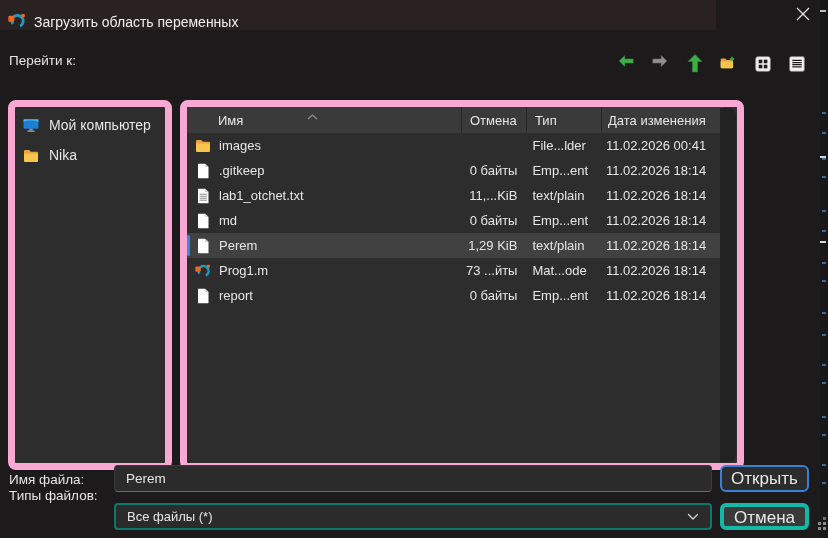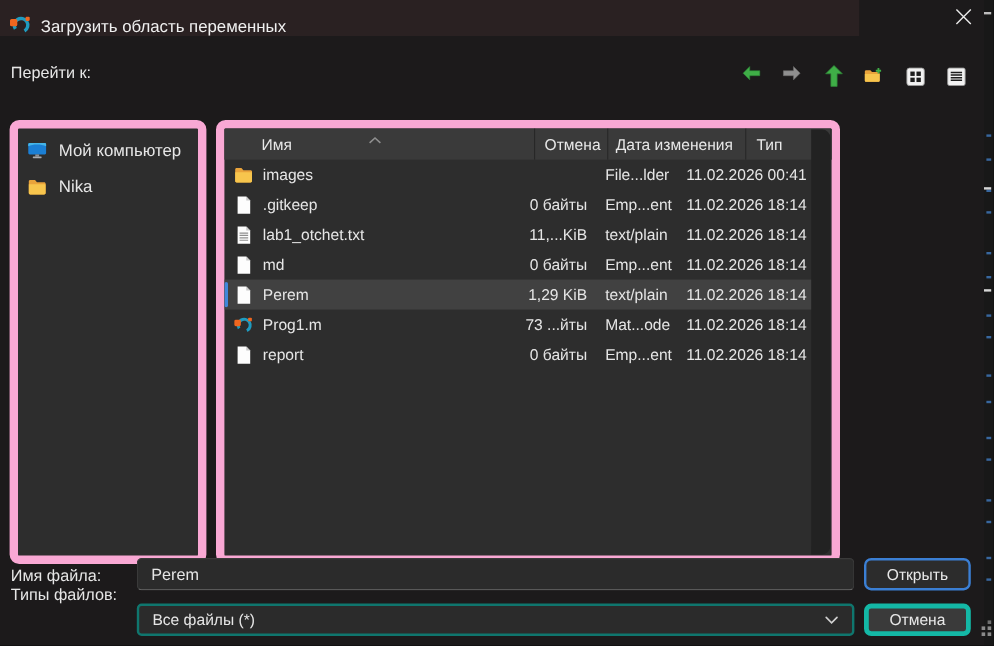--- a/index.html
+++ b/index.html
@@ -21,21 +21,21 @@
   .path-combo .combo-chevron{margin-left:auto;display:flex;}
   .path-text{font-size:13.5px;white-space:nowrap;}
   .nav-btn{position:absolute;top:47px;width:28px;height:27px;display:flex;align-items:center;
            justify-content:center;background:transparent;border:none;cursor:pointer;padding:0;}
   
   .panel{position:absolute;top:84px;height:370px;background:#2d2d2d;border:7px solid #f9a8d4;
          border-radius:8px;box-sizing:border-box;margin-top:16px;}
   .sidebar{left:8px;width:164px;padding-top:3px;}
   .side-item{height:30px;display:flex;align-items:center;gap:10px;padding-left:8px;cursor:pointer;}
   .side-item .lbl{font-size:14px;}
-  .filepanel{left:180px;width:520px;overflow:hidden;}
+  .filepanel{left:180px;width:564px;overflow:hidden;}
   .fheader{position:absolute;left:0;top:0;width:100%;height:26px;background:#303030;display:flex;}
   .hcell{background:#3a3a3a;display:flex;align-items:center;box-sizing:border-box;
          border-right:1px solid #272727;font-size:13px;color:#e8e8e8;cursor:pointer;position:relative;}
   .sort-ind{position:absolute;left:120px;top:1px;width:11px;height:6px;}
   .frows{position:absolute;left:0;top:26px;right:16px;}
   .frow{height:25px;display:flex;align-items:center;position:relative;cursor:pointer;}
   .frow.selected{background:#414141;}
   .frow.selected::before{content:"";position:absolute;left:0;top:2px;bottom:2px;width:3px;
                          border-radius:2px;background:#3f87da;}
   .cell{box-sizing:border-box;white-space:nowrap;overflow:hidden;}
@@ -49,21 +49,21 @@
   
   .flabel{position:absolute;left:9px;font-size:13.5px;}
   .fname-input{position:absolute;left:114px;top:465px;width:598px;height:27px;box-sizing:border-box;
                background:#2b2b2b;border:1px solid #3a3a3a;border-bottom:1px solid #6a6a6a;
                border-radius:4px;color:#e6e6e6;padding:0 11px;font-family:"Liberation Sans",sans-serif;
                font-size:13.5px;outline:none;}
   .ftype-combo{position:absolute;left:114px;top:503px;width:598px;height:27px;box-sizing:border-box;
                background:#2b2b2b;border:2px solid #0f766e;border-radius:4px;display:flex;
                align-items:center;justify-content:space-between;padding:0 11px;cursor:pointer;}
   .btn{position:absolute;left:720px;width:89px;height:27px;border-radius:6px;color:#e8e8e8;
-       font-family:"Liberation Sans",sans-serif;font-size:13px;cursor:pointer;}
+       font-family:"Liberation Sans",sans-serif;font-size:17px;cursor:pointer;}
   .open-btn{top:465px;background:#2c2c2c;border:2px solid #3b7fd4;}
   .cancel-btn{top:503px;background:#3a3a3a;border:4px solid #14b8a6;}
   
   .bg-strip{position:absolute;left:820px;top:0;width:8px;height:538px;background:#181818;}
   .strip-dash{position:absolute;left:822px;top:112px;width:4px;height:2px;background:#38679f;
         box-shadow:0 20px #38679f,0 46px #38679f,0 64px #38679f,0 98px #38679f,0 118px #38679f,
                    0 150px #38679f,0 168px #38679f,0 200px #38679f,0 222px #38679f,0 252px #38679f,
                    0 270px #38679f,0 304px #38679f,0 322px #38679f,0 352px #38679f,0 370px #38679f;}
   .strip-mark{position:absolute;left:820px;top:156px;width:6px;height:2px;background:#d6d6d6;
         box-shadow:0 85px #d6d6d6,0 -146px #bdbdbd;}
@@ -168,22 +168,22 @@
         <span class="lbl">Nika</span>
       </div>
     </div>
 
   <div class="panel filepanel">
     <div class="fheader" id="fheader">
         <div class="hcell" style="width: 275px; padding-left: 31px;">Имя<span class="sort-ind"><svg width="11" height="6" viewBox="0 0 11 6">
               <path d="M1 5 5.5 1 10 5" fill="none" stroke="#8f8f8f" stroke-width="1.3"></path>
             </svg></span></div>
         <div class="hcell" style="width: 65px; padding-left: 8px;">Отмена</div>
+        <div class="hcell" style="width: 75px; padding-left: 8px;">Тип</div>
         <div class="hcell" style="width: 123px; padding-left: 6px;">Дата изменения</div>
-        <div class="hcell" style="width: 75px; padding-left: 8px;">Тип</div>
       </div>
     <div class="frows" id="frows">
         <div class="frow">
           <div class="cell c-name" style="width: 275px;">
             <span class="file-ico">
               <svg width="16" height="16" viewBox="0 0 16 16">
                 <path d="M1 3.2C1 2.5 1.5 2 2.2 2h4l1.6 1.8h6C14.5 3.8 15 4.3 15 5v7.8c0 .7-.5 1.2-1.2 1.2H2.2C1.5 14 1 13.5 1 12.8z" fill="#e9a33b"></path>
                 <path d="M1 5.6h14v7.2c0 .7-.5 1.2-1.2 1.2H2.2C1.5 14 1 13.5 1 12.8z" fill="#f7c54d"></path>
               </svg>
             </span>

